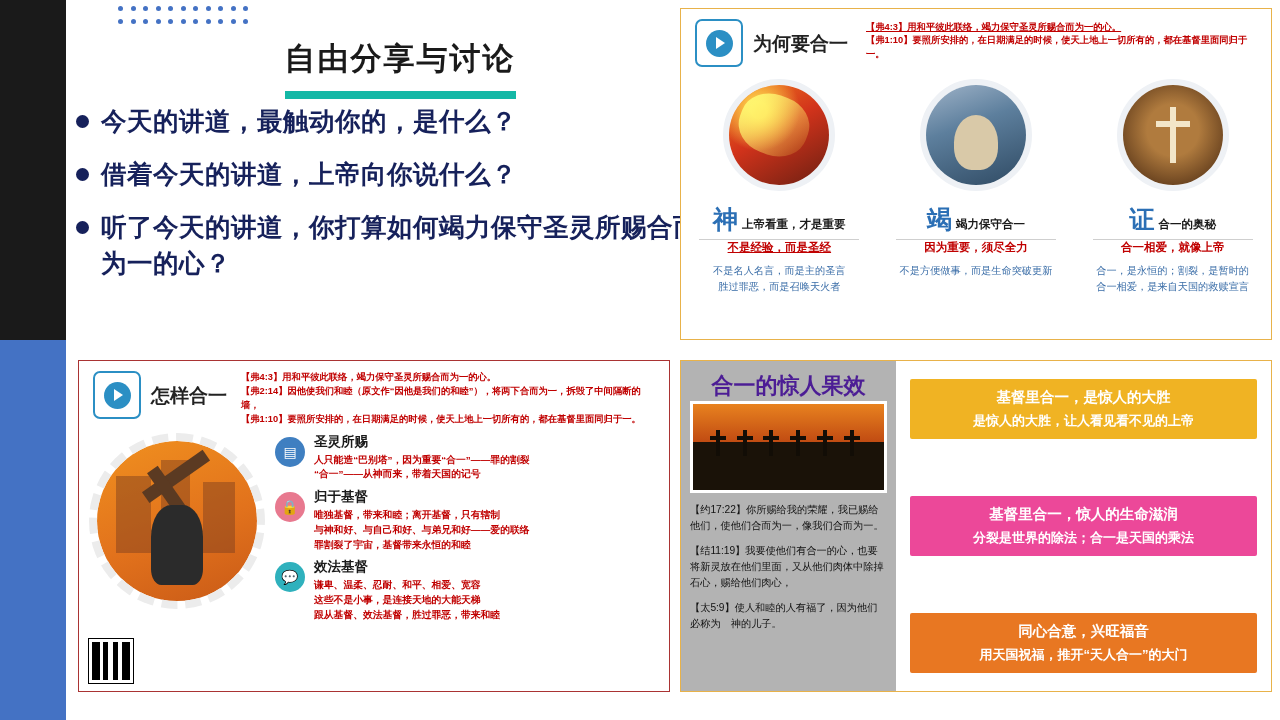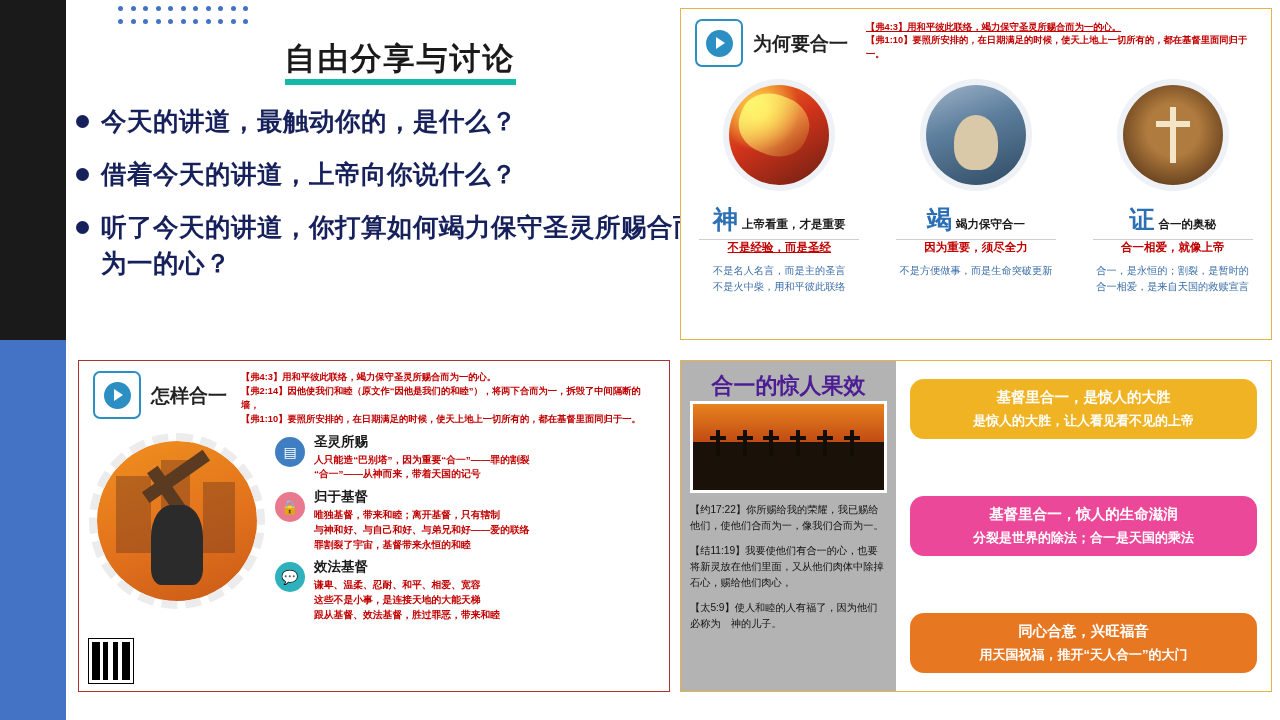--- a/index.html
+++ b/index.html
@@ -47,22 +47,22 @@
     position: absolute;
     left: 90px; top: 38px;
     width: 620px;
     text-align: center;
     font-size: 31px;
     font-weight: bold;
     color: #1a1a1a;
     letter-spacing: 2px;
   }
   .main-title span {
-    border-bottom: 6px solid #14b8a6;
-    padding-bottom: 3px;
+    border-bottom: 8px solid #14b8a6;
+    padding-bottom: 15px;
   }
   .bullets {
     position: absolute;
     left: 76px; top: 104px;
     width: 630px;
   }
   .bullet {
     display: flex;
     align-items: flex-start;
     margin-bottom: 18px;
@@ -396,21 +396,21 @@
   .effect-verses p { margin: 0 0 8px 0; }
   .effect-right {
     flex: 1;
     padding: 18px 14px;
     box-sizing: border-box;
     display: flex;
     flex-direction: column;
     justify-content: space-between;
   }
   .eff-card {
-    border-radius: 14px;
+    border-radius: 2px;
     padding: 9px 6px;
     text-align: center;
     color: #fff;
   }
   .eff-card .l1 {
     font-size: 14.5px;
     font-weight: bold;
     margin-bottom: 5px;
   }
   .eff-card .l2 {
@@ -494,21 +494,21 @@
     <div class="why-col">
       <div class="circle-img">
           <div class="img-fire"></div>
         </div>
       <div class="kanji-row">
         <div class="kanji">神</div>
         <div class="kanji-sub">上帝看重，才是重要</div>
       </div>
       <div class="red-line">不是经验，而是圣经</div>
       <div class="blue-small" style="white-space:pre-line">不是名人名言，而是主的圣言
-不是火中柴，用和平彼此联络</div>
+胜过罪恶，而是召唤天火者</div>
     </div>
 
     <div class="why-col">
       <div class="circle-img">
           <div class="img-jesus"></div>
         </div>
       <div class="kanji-row">
         <div class="kanji">竭</div>
         <div class="kanji-sub">竭力保守合一</div>
       </div>

